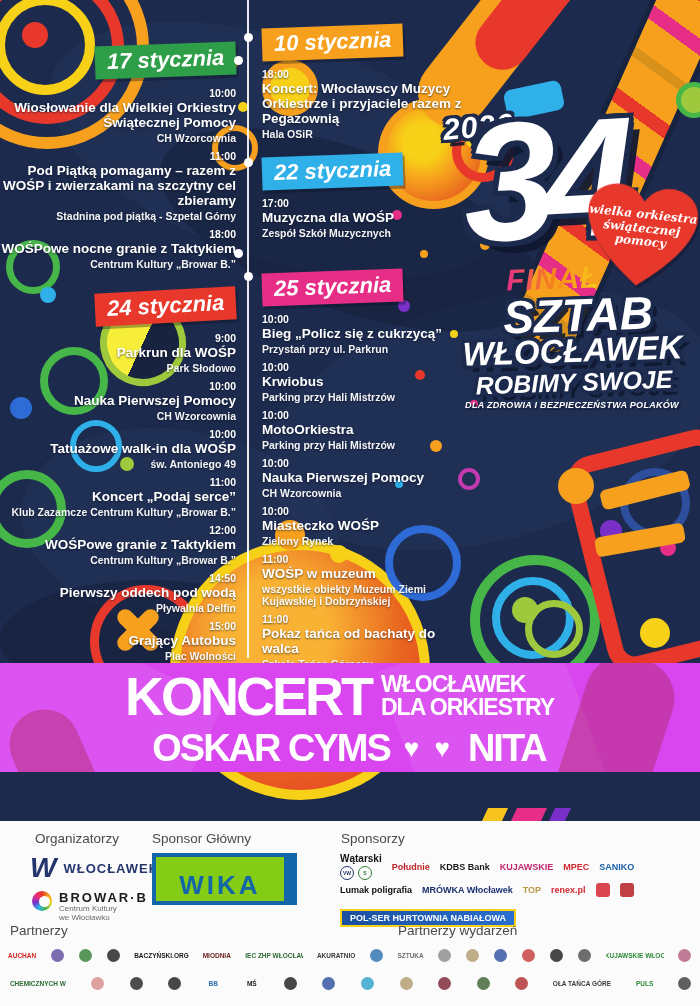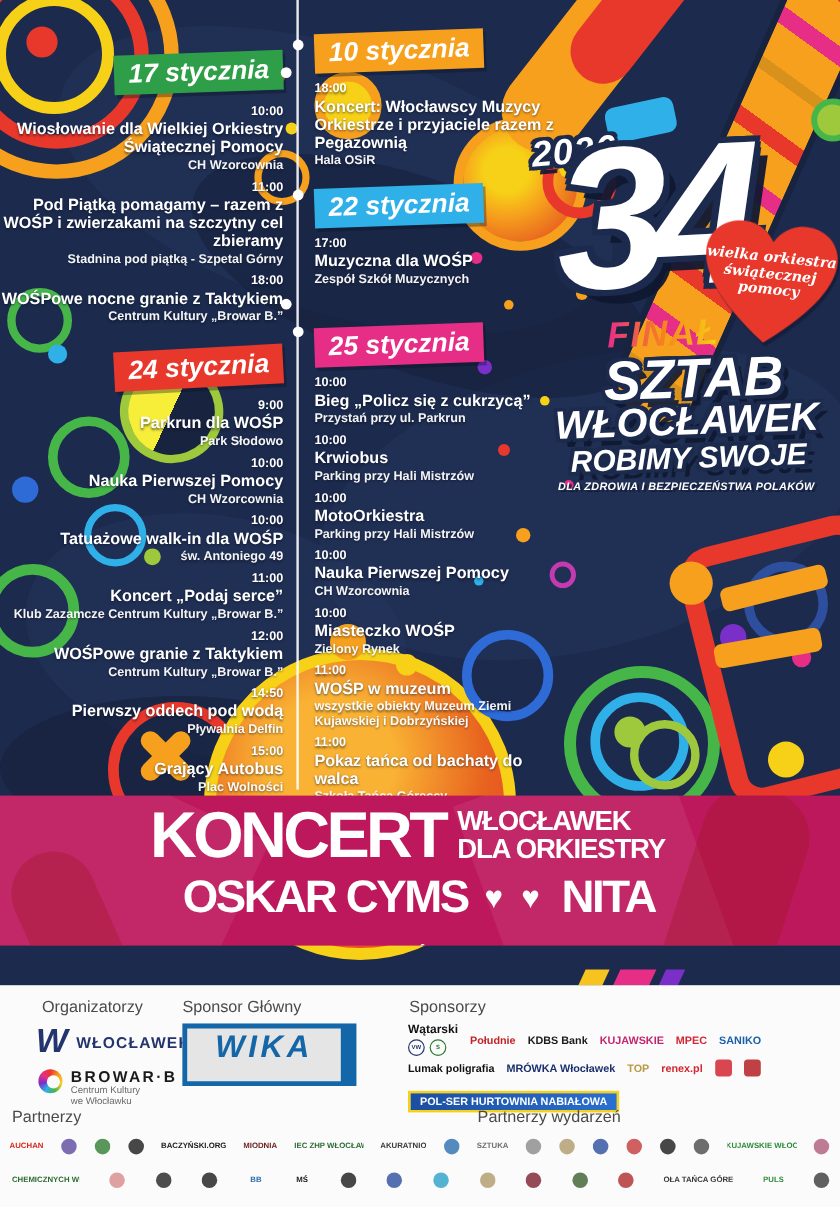--- a/index.html
+++ b/index.html
@@ -45,21 +45,21 @@
     font-family:"DejaVu Serif",serif;font-style:italic;font-weight:bold;font-size:12px;line-height:13.5px;}
   .final{left:506px;top:262px;font-size:30px;letter-spacing:1px;
     background:linear-gradient(90deg,#e62e87,#f6821d,#f7d117);-webkit-background-clip:text;background-clip:text;
     -webkit-text-fill-color:transparent;transform:rotate(-2deg);}
   .sztab{left:452px;top:292px;width:252px;text-align:center;font-size:46px;line-height:1;transform:rotate(-2deg);}
   .wloc{left:440px;top:334px;width:265px;text-align:center;font-size:33px;line-height:1;transform:rotate(-2deg);}
   .robimy{left:445px;top:370px;width:258px;text-align:center;font-size:25px;line-height:1;transform:rotate(-2deg);}
   .tagline{left:438px;top:400px;width:268px;text-align:center;font-size:9px;font-style:italic;letter-spacing:.3px;
     text-shadow:1px 1px 0 #1c2a4d,2px 2px 0 rgba(16,24,48,.8);}
   
-  .band{position:absolute;left:0;top:663px;width:700px;height:125px;background:#be185d;overflow:hidden;z-index:5;}
+  .band{position:absolute;left:0;top:663px;width:700px;height:109px;background:#d946ef;overflow:hidden;z-index:5;}
   .band .streak{position:absolute;background:rgba(255,255,255,.07);}
   .band .streak2{position:absolute;background:rgba(150,20,15,.28);}
   .band-inner{position:absolute;left:125px;top:5px;width:448px;color:#fff;z-index:2;}
   .row1{display:flex;align-items:center;}
   .koncert{font-size:54px;font-weight:bold;letter-spacing:-3px;line-height:56px;}
   .sub2{margin-left:10px;text-align:left;font-weight:bold;font-size:23px;line-height:23px;letter-spacing:-1px;}
   .row2{display:flex;align-items:center;justify-content:center;gap:14px;margin-top:4px;}
   .artist{font-size:38px;font-weight:bold;letter-spacing:-2px;line-height:40px;}
   .hearts{font-size:26px;letter-spacing:4px;line-height:26px;}
   .row3{display:flex;justify-content:space-between;margin-top:19px;padding:0 4px;font-weight:bold;font-size:17px;letter-spacing:-.5px;}
@@ -71,21 +71,21 @@
   .flabel{position:absolute;font-size:13.5px;color:#4a4a4a;}
   .orglogo{position:absolute;display:flex;align-items:center;gap:7px;}
   .wglyph{font-weight:bold;font-size:28px;color:#24356e;font-style:italic;line-height:26px;}
   .wname{font-weight:bold;font-size:13px;color:#24356e;letter-spacing:1px;}
   .browar-glyph{width:20px;height:20px;border-radius:50%;position:relative;flex:none;
     background:conic-gradient(#e8382c,#f6a01d,#f7d117,#47b649,#2fb0e8,#7a2fc9,#e62e87,#e8382c);}
   .browar-glyph i{position:absolute;left:7px;top:5px;width:11px;height:11px;border-radius:50%;background:#fbfbfb;}
   .bname{font-weight:bold;font-size:13px;color:#1a1a1a;letter-spacing:2px;line-height:13px;}
   .bsub{font-size:8px;color:#6a6a6a;line-height:9px;}
   .wika{position:absolute;left:152px;top:32px;width:128px;height:44px;border:4px solid #1366a8;border-right-width:13px;
-    display:flex;align-items:flex-start;justify-content:center;background:#e5e5e5;font-style:italic;}
+    display:flex;align-items:flex-end;justify-content:center;background:#84cc16;}
   .wika span{color:#1366a8;font-weight:bold;font-size:26px;letter-spacing:3px;}
   .spon-row{position:absolute;left:340px;width:352px;display:flex;align-items:center;gap:10px;}
   .spon-list{display:contents;}
   .spon{font-size:9px;font-weight:bold;white-space:nowrap;display:inline-flex;align-items:center;justify-content:center;}
   .spon:empty::before{content:"";width:14px;height:14px;border-radius:3px;background:currentColor;opacity:.85;}
   .watarski{display:flex;flex-direction:column;align-items:flex-start;gap:2px;font-size:10px;font-weight:bold;color:#111;}
   .auto-icons{display:flex;gap:4px;}
   .auto-icons i{width:12px;height:12px;border-radius:50%;border:1.5px solid #24356e;color:#24356e;
     font-style:normal;font-size:5px;font-weight:bold;display:flex;align-items:center;justify-content:center;}
   .auto-icons i.skoda{border-color:#2e7d32;color:#2e7d32;}

